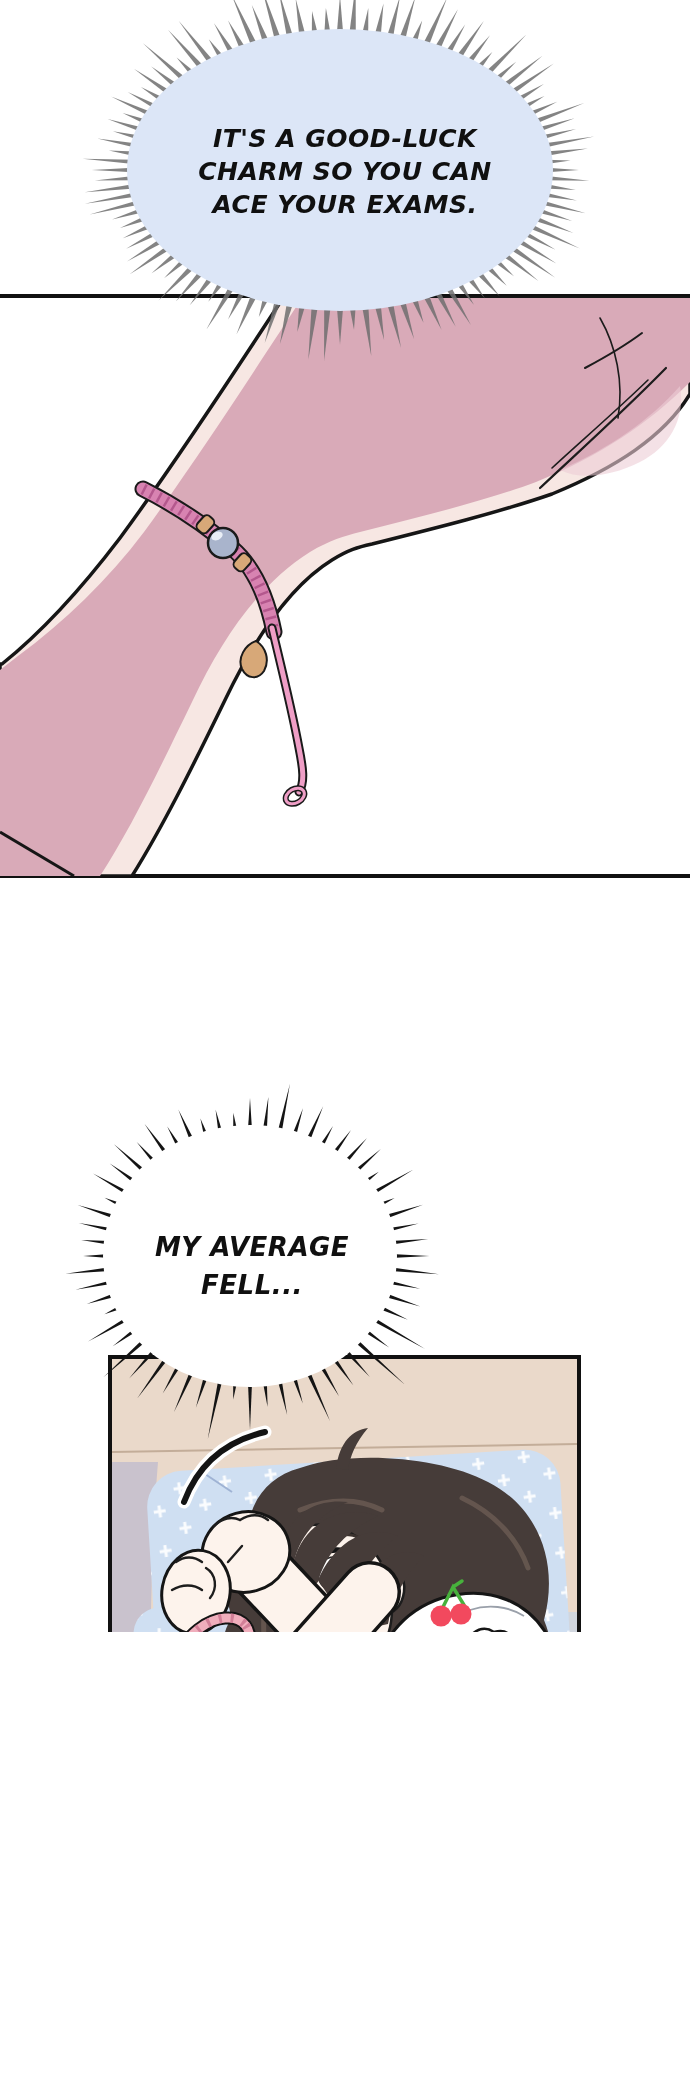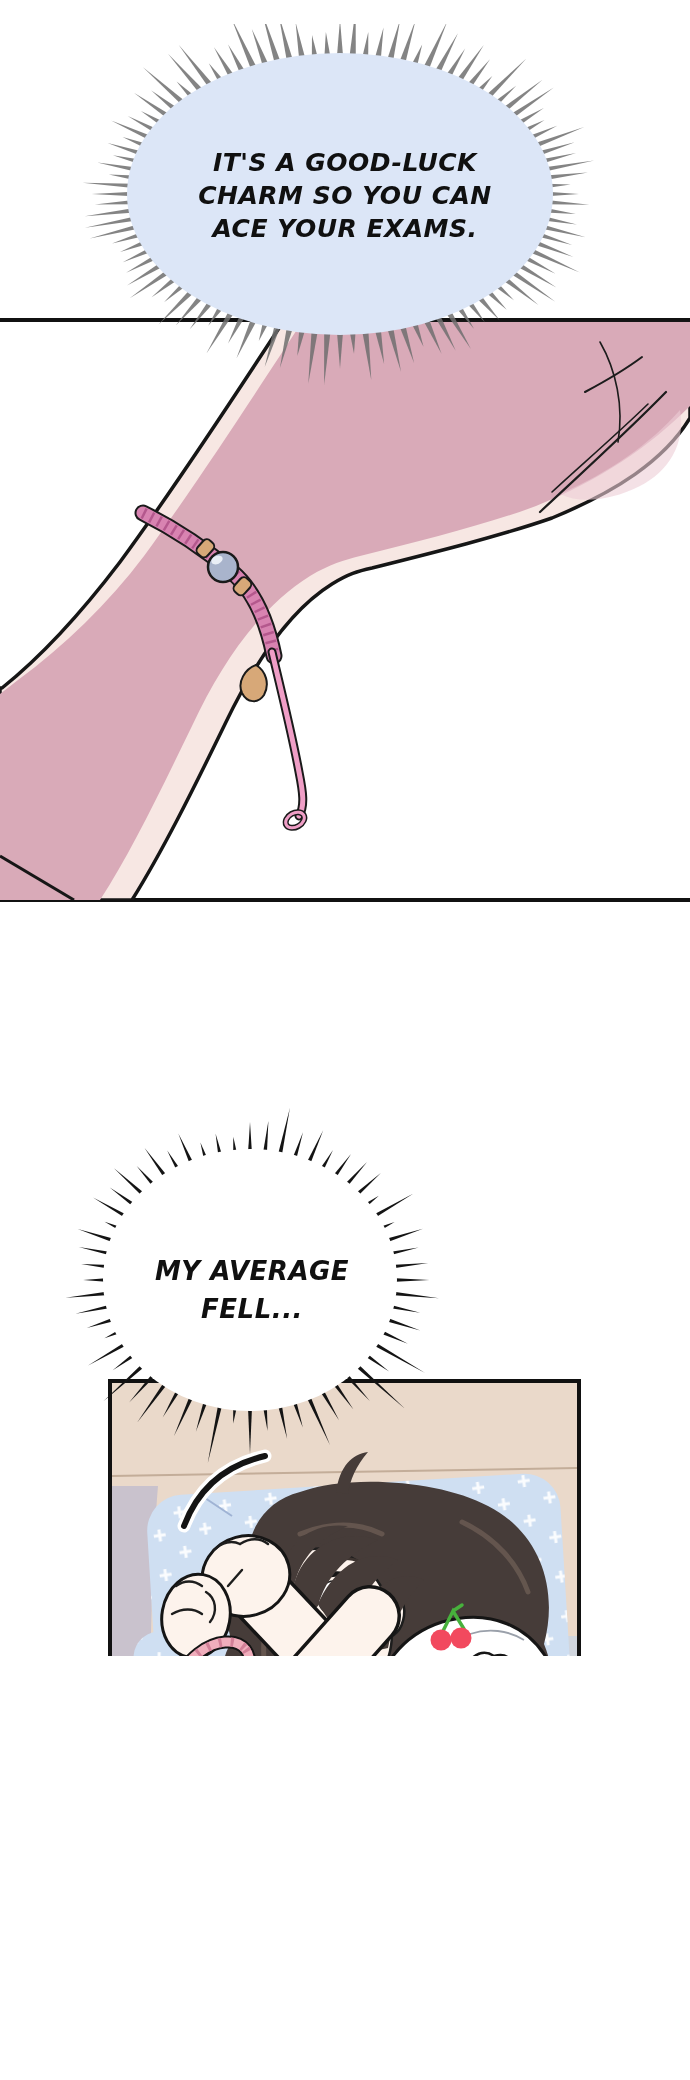--- a/index.html
+++ b/index.html
@@ -1,17 +1,17 @@
 <!DOCTYPE html>
 <html><head>
 <meta charset="utf-8">
 <style>
   html,body{margin:0;padding:0;background:#ffffff;}
   .stage{position:relative;width:690px;height:1632px;background:#ffffff;overflow:hidden;
-         font-family:"DejaVu Sans", sans-serif;margin-top:24px;}
+         font-family:"DejaVu Sans", sans-serif;}
   .stage svg{position:absolute;left:0;top:0;}
   text.bubble-line{font-family:"DejaVu Sans", sans-serif;font-style:italic;font-weight:700;
        fill:#101010;text-anchor:middle;letter-spacing:0.5px;}
   text.b1{font-size:25px;}
   text.b2{font-size:26px;}
 </style>
 </head>
 <body>
 
 <div class="stage">

